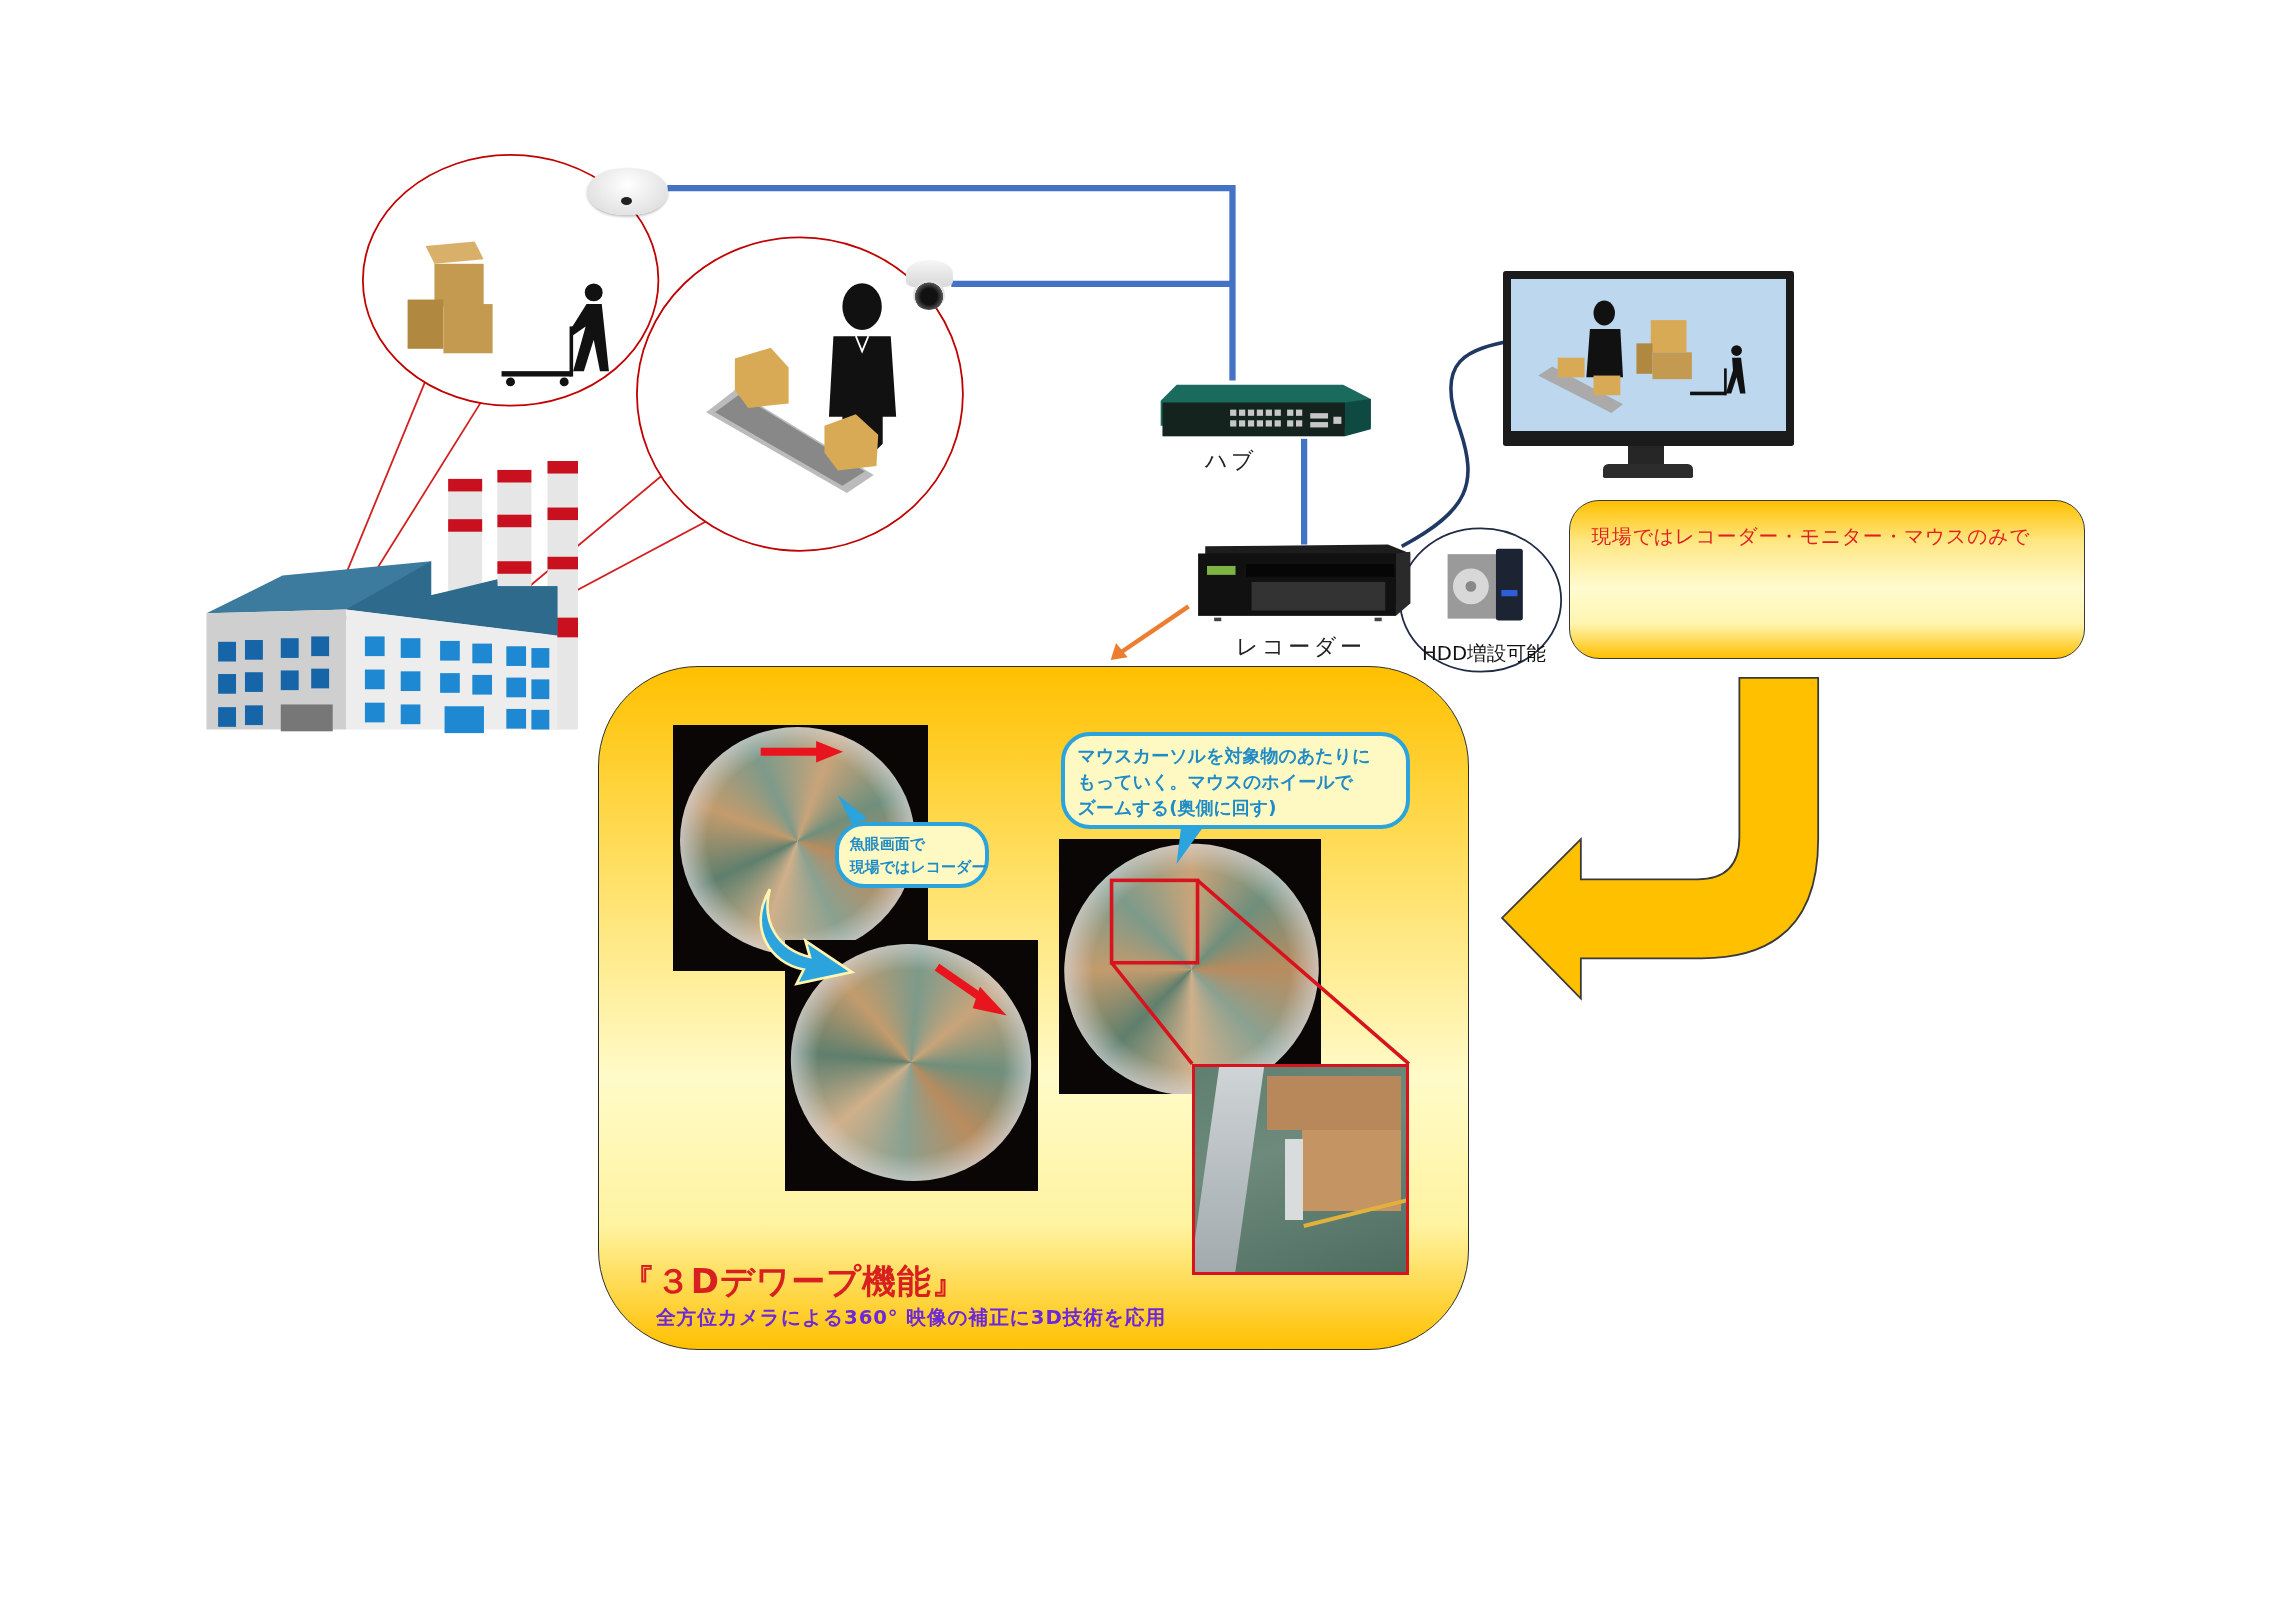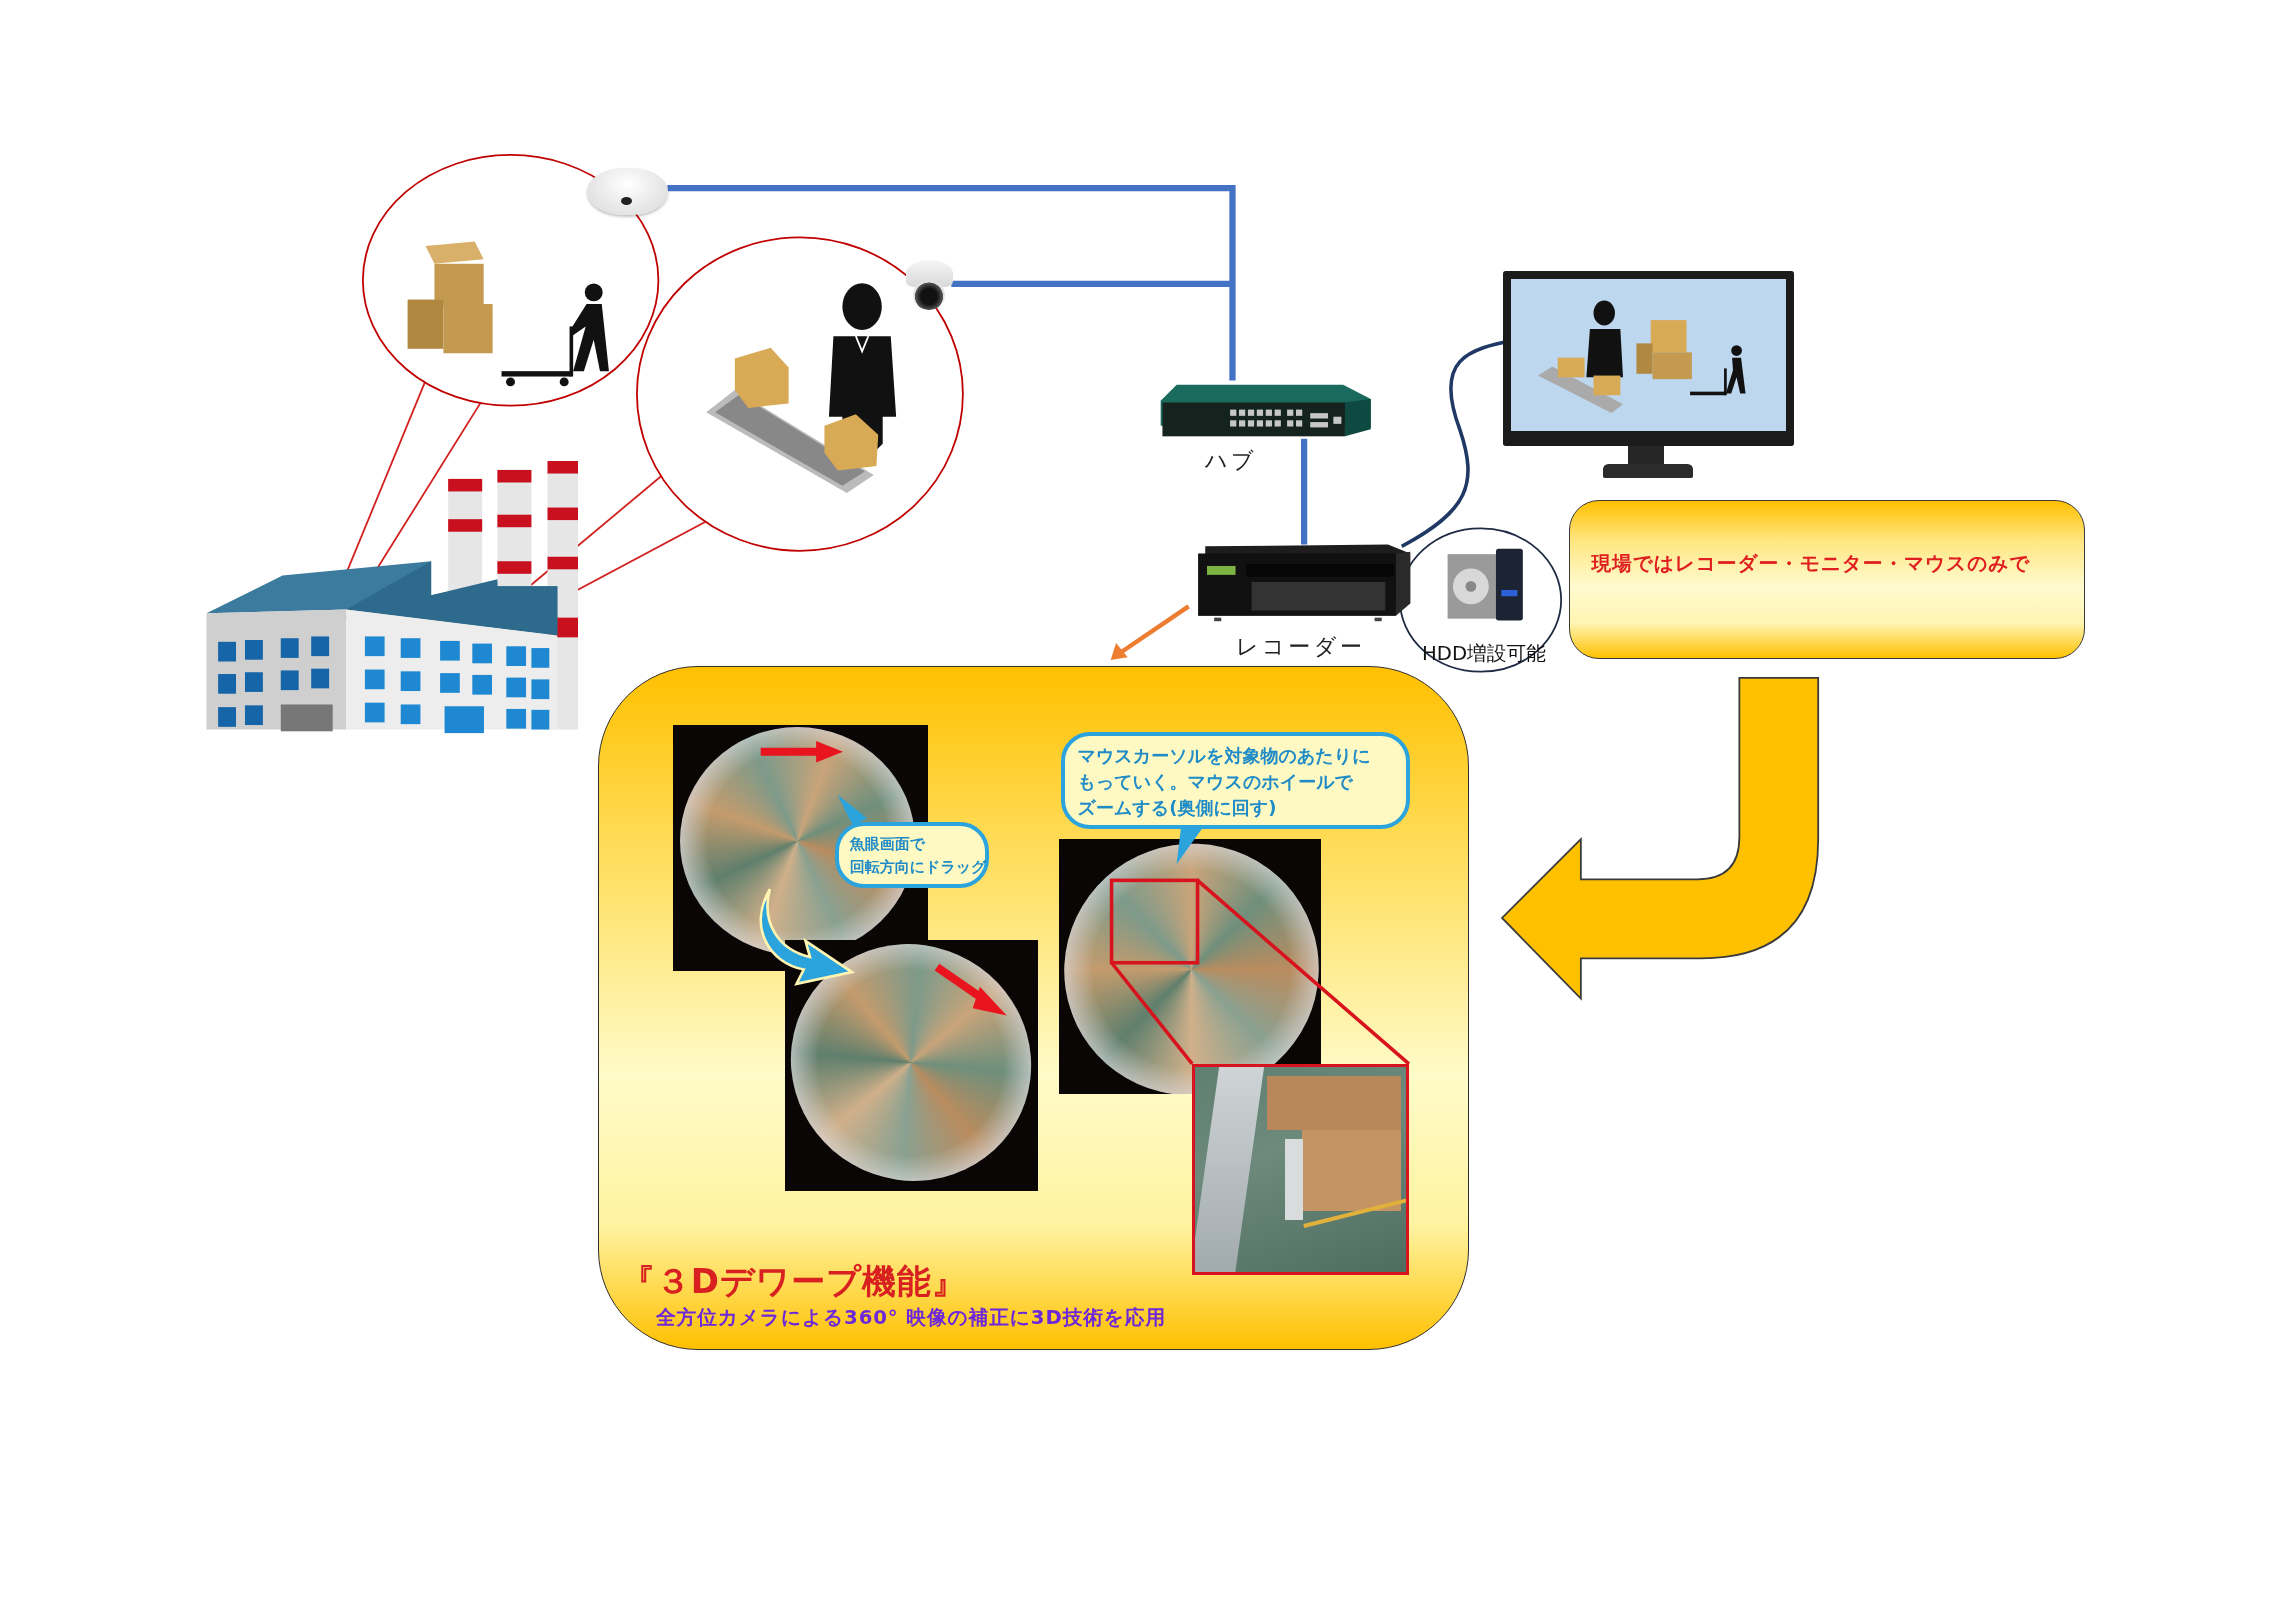--- a/index.html
+++ b/index.html
@@ -7,21 +7,21 @@
          font-family:"DejaVu Sans","Liberation Sans",sans-serif; }
   .abs { position:absolute; }
   svg.layer { position:absolute; left:0; top:0; }
   .lbl { font-size:22px; color:#222; letter-spacing:3.6px; }
   .note-box {
     position:absolute; left:1569px; top:500px; width:516px; height:159px;
     border:1.8px solid #3a3a3a; border-radius:30px; box-sizing:border-box;
     background:linear-gradient(to bottom,#FFC000 0%,#FFE680 25%,#FFFBD0 55%,#FFF5B0 78%,#FFC000 100%);
     padding:19.7px 0 0 21.5px;
   }
-  .note-line { font-weight:bold; color:#E02020; font-size:19.7px; line-height:32px; letter-spacing:0.9px; white-space:nowrap;margin-top:27px; }
+  .note-line { font-weight:normal; color:#E02020; font-size:19.7px; line-height:32px; letter-spacing:0.9px; white-space:nowrap; }
   .panel {
     position:absolute; left:598px; top:666px; width:871px; height:684px;
     border:1.8px solid #2f2f2f; border-radius:100px; box-sizing:border-box;
     background:linear-gradient(to bottom,#FFC000 0%,#FFD84a 22%,#FFFBC8 60%,#FFF3A0 82%,#FFC000 100%);
   }
   .callout {
     position:absolute; background:#fef9c3; border:4.5px solid #2BA3DC; border-radius:29px; box-sizing:border-box;
     color:#1F8BC7; font-weight:bold; white-space:nowrap;
   }
   .fish-frame { position:absolute; background:#0a0606; overflow:hidden; }
@@ -262,21 +262,21 @@
 <svg class="abs" style="left:752px;top:887px" width="107" height="99" viewBox="0 0 120 110">
   <path d="M20,2 C10,40 30,70 65,78 L60,60 L112,95 L50,108 L58,92 C20,85 -5,45 20,2 Z" fill="#2BA3DC" stroke="#FFF4B0" stroke-width="3"></path>
 </svg>
 
 <svg class="abs" style="left:833px;top:793px" width="36" height="36" viewBox="0 0 40 40">
   <polygon points="5,2 38,28 22,36" fill="#2BA3DC"></polygon>
 </svg>
 
 <div class="callout" style="left:835px;top:822px;width:154px;height:66px;font-size:15px;line-height:23px;padding:7.2px 0 0 10.7px;">
   <div>魚眼画面で</div>
-  <div>回転方向にドラッグ</div>
+  <div>現場ではレコーダー</div>
 </div>
 
 <div class="fish-frame" style="left:1059px;top:839px;width:262px;height:255px;">
   <div class="fish" style="left:4.5px;top:5.4px;width:255px;height:251px;transform:rotate(-20deg);"></div>
 </div>
 
 <svg class="abs" style="left:1173px;top:819px" width="54" height="54" viewBox="0 0 60 60">
   <polygon points="10,0 40,0 4,50" fill="#2BA3DC"></polygon>
 </svg>
 <div class="callout" style="left:1061px;top:732px;width:349px;height:97px;font-size:18px;line-height:26px;padding:7.2px 0 0 12.5px;">

